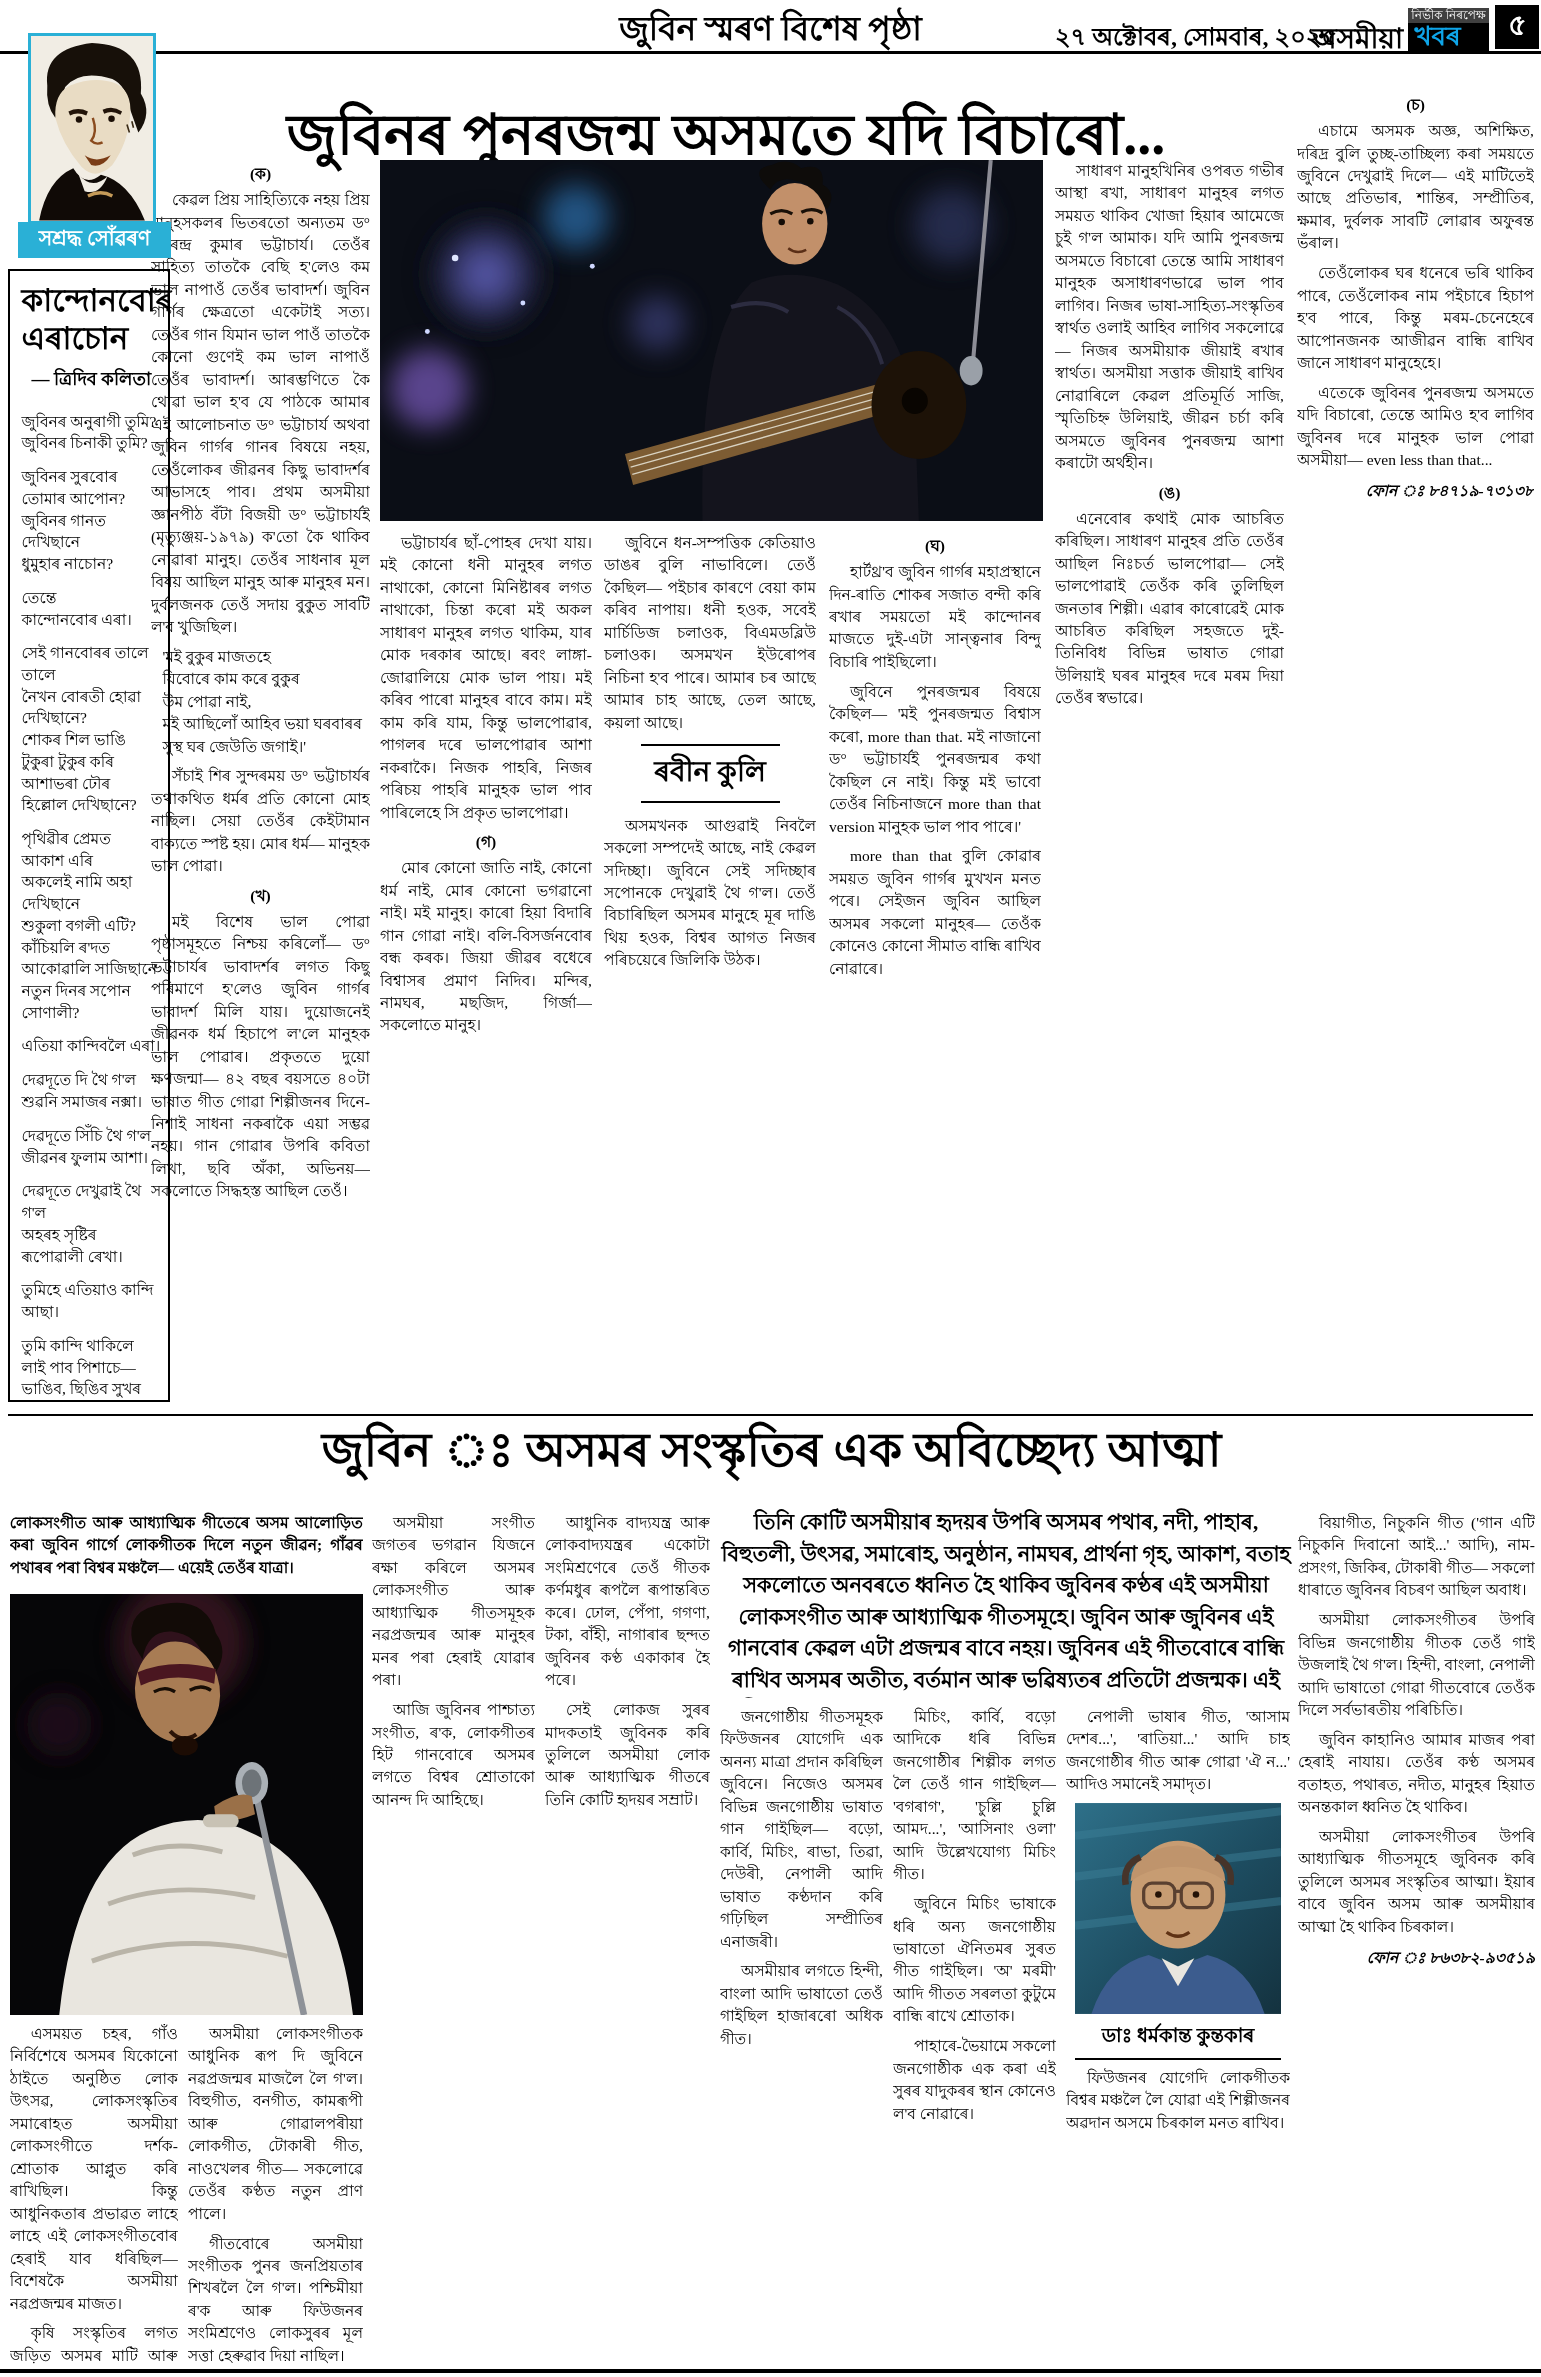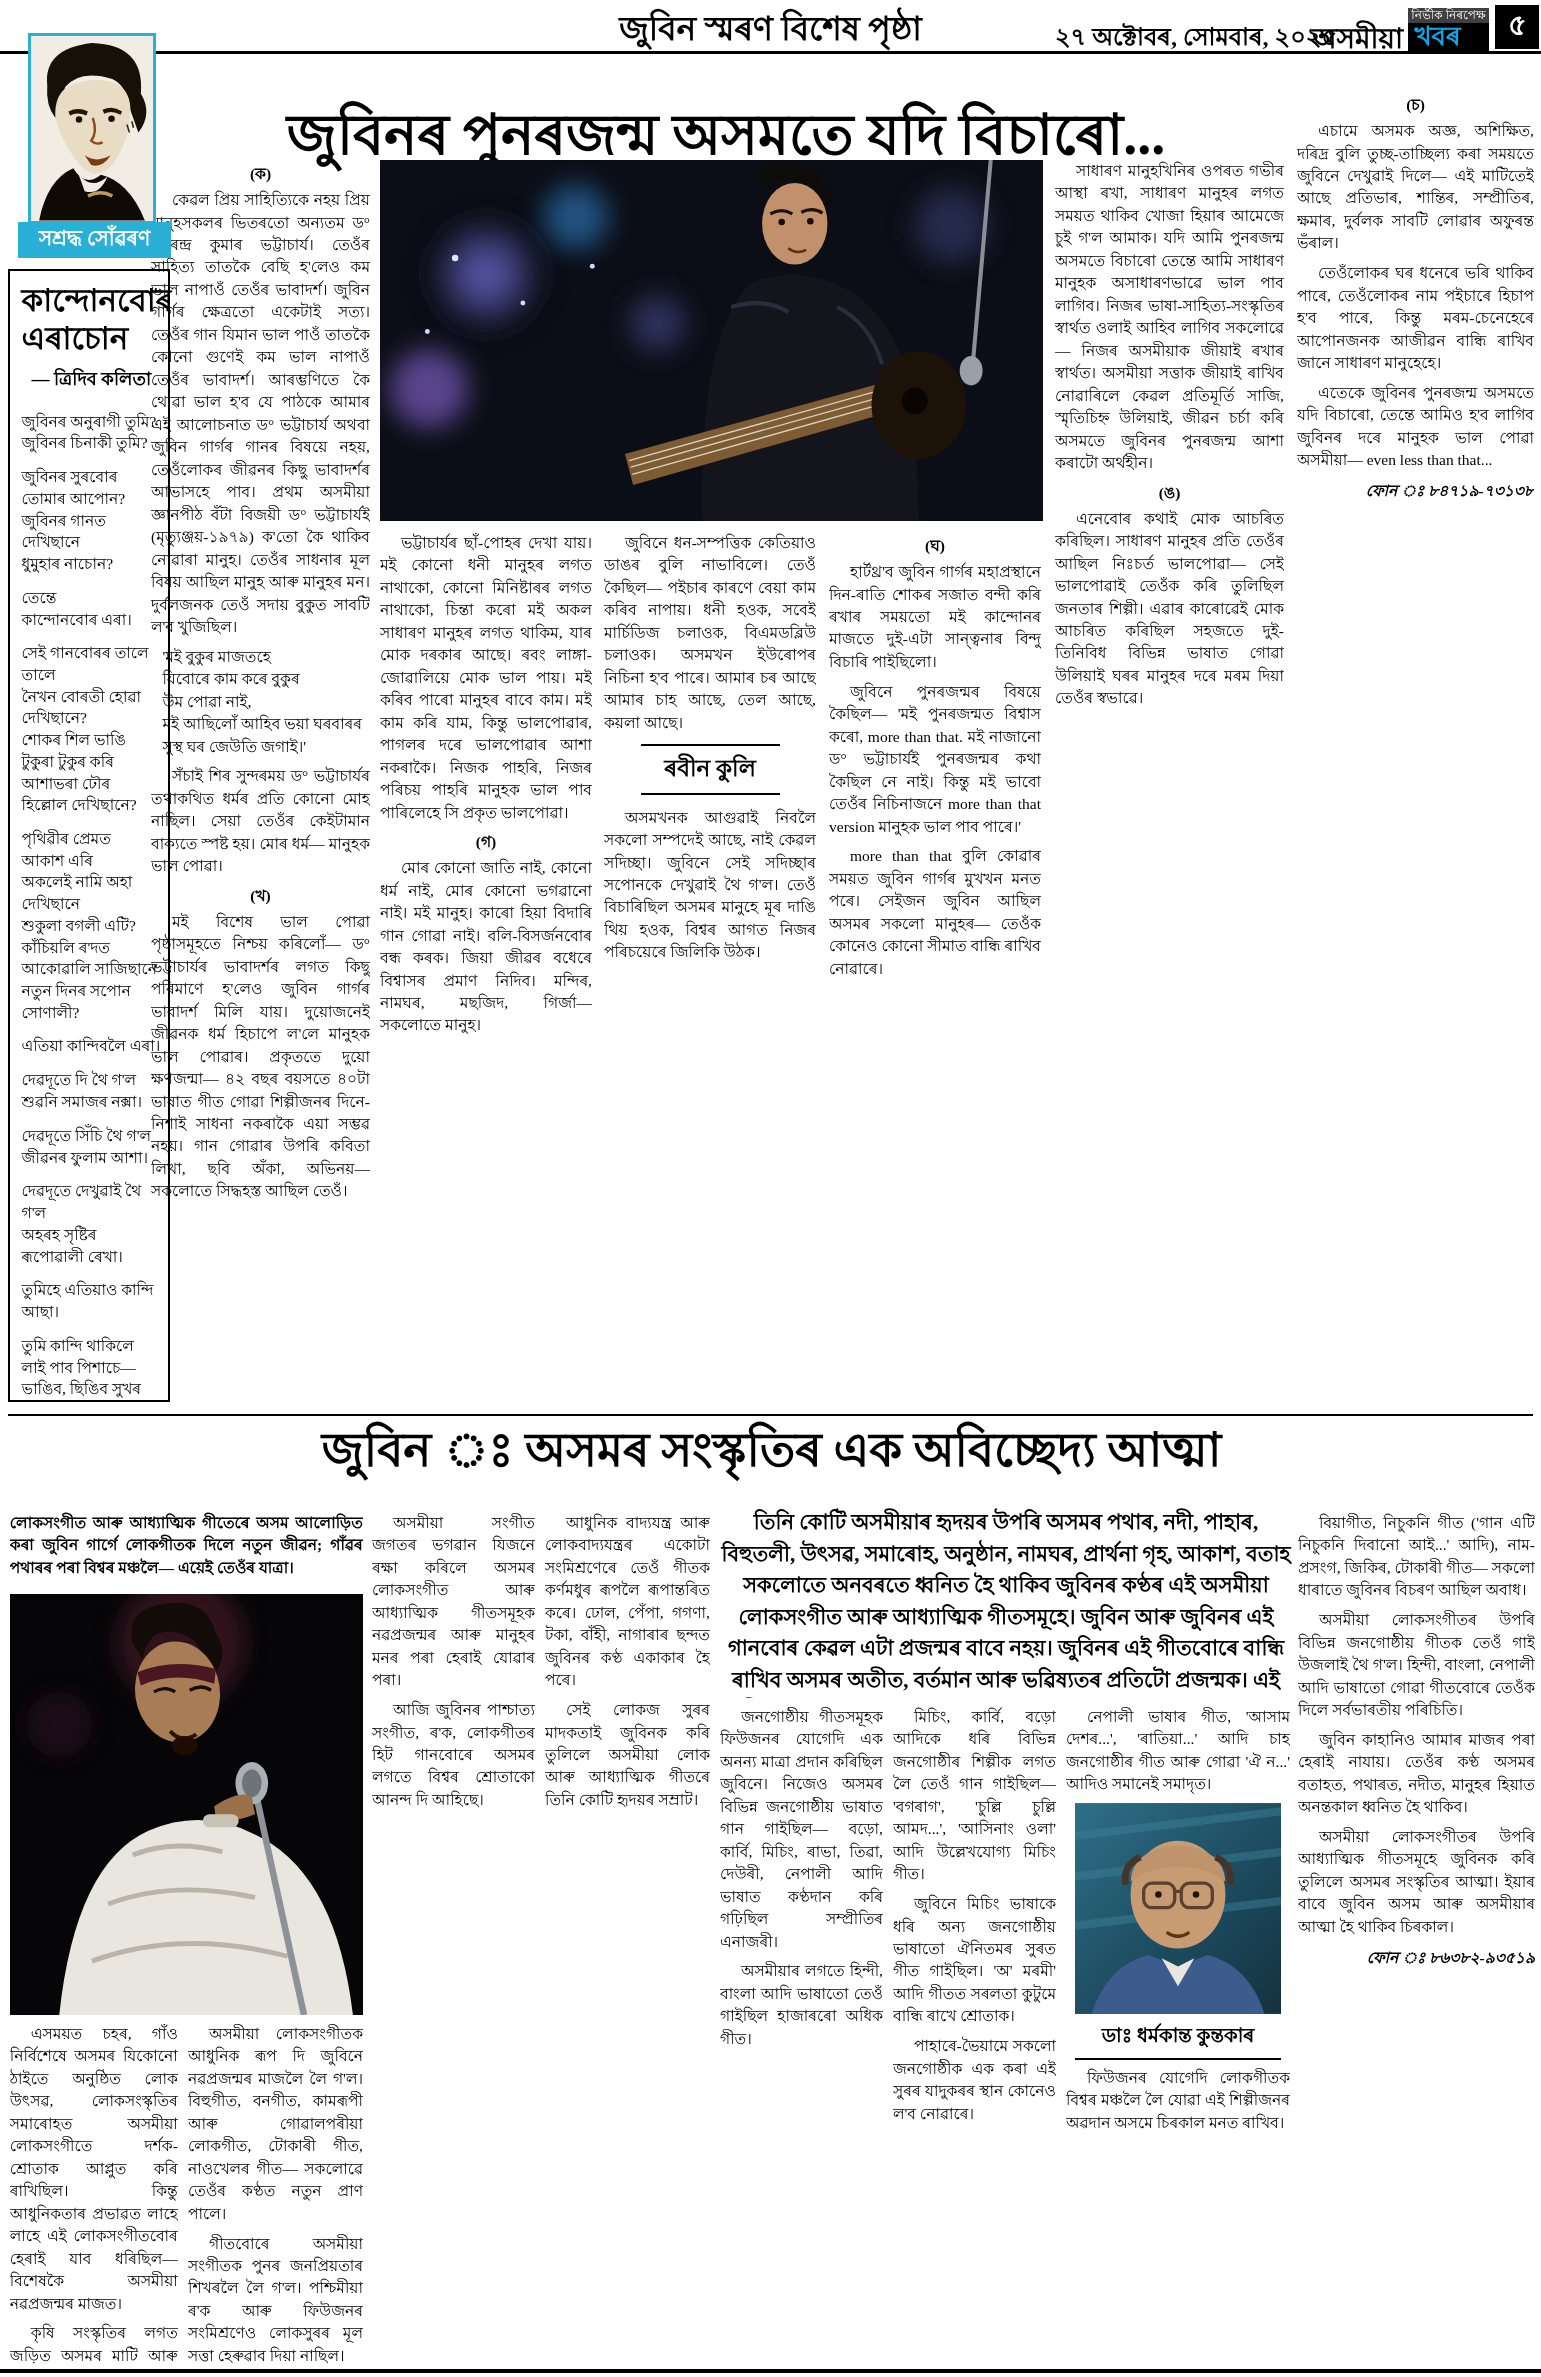--- a/index.html
+++ b/index.html
@@ -33,21 +33,21 @@
   .headline1{position:absolute;left:171px;top:54px;width:1110px;text-align:center;
              font-size:56px;font-weight:bold;line-height:1.2;white-space:nowrap;margin-top:48px;}
   .headline2{position:absolute;left:245px;top:1422px;width:1053px;text-align:center;
              font-size:47px;font-weight:bold;line-height:1.2;white-space:nowrap;}
   .col{position:absolute;overflow:hidden;}
   .bodytext p{margin:0 0 7.3px;font-size:15.5px;line-height:1.45;text-align:justify;text-indent:21px;}
   .bodytext p.sec{text-align:center;font-weight:bold;text-indent:0;margin:3.3px 0;}
   .bodytext p.verse{white-space:pre-line;text-indent:0;padding-left:11.4px;text-align:left;}
   .bodytext p.eng{font-family:"Liberation Serif",serif;}
   .byline-box{width:139px;margin:9.8px auto 11.4px;border-top:2.4px solid #000;border-bottom:2.4px solid #000;
-              text-align:center;font-weight:bold;font-size:23px;padding:4.1px 0;}
+              text-align:center;font-weight:bold;font-size:28px;padding:4.1px 0;}
   .phone-line{font-size:15.5px;font-weight:bold;font-style:italic;text-align:right;margin-top:6.5px;}
   .photo{position:absolute;overflow:hidden;background:#000;}
   .divider{position:absolute;left:8.2px;top:1414px;width:1525px;border-top:2.4px solid #000;}
   .bottomrule{position:absolute;left:0;top:2369px;width:1541px;border-top:4.1px solid #000;}
   .standfirst{position:absolute;left:720px;top:1507px;width:572px;height:191px;
               font-size:21px;font-weight:bold;line-height:1.5;text-align:center;overflow:hidden;}
   .author-block{width:206px;margin:4.9px auto 6.5px;}
   .author-name{font-size:19.6px;font-weight:bold;text-align:center;border-bottom:2.4px solid #000;
                padding:3.3px 0 4.9px;white-space:nowrap;}
 </style>

